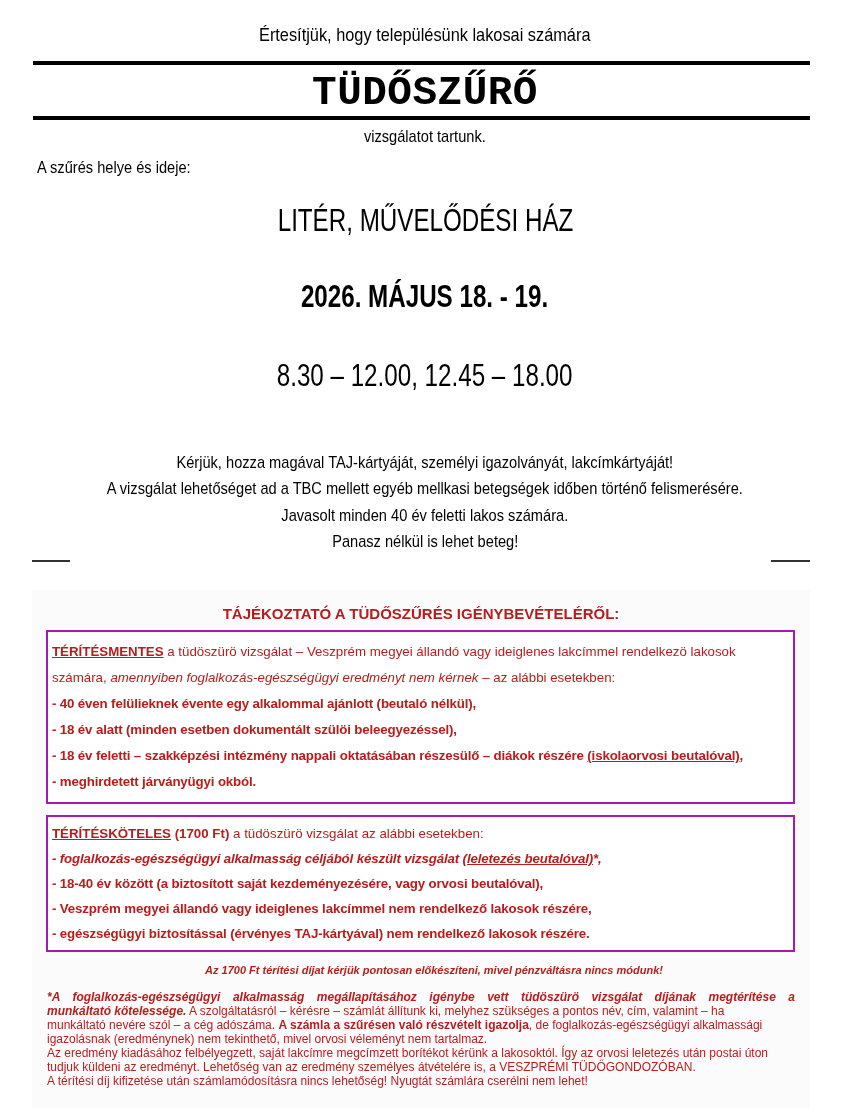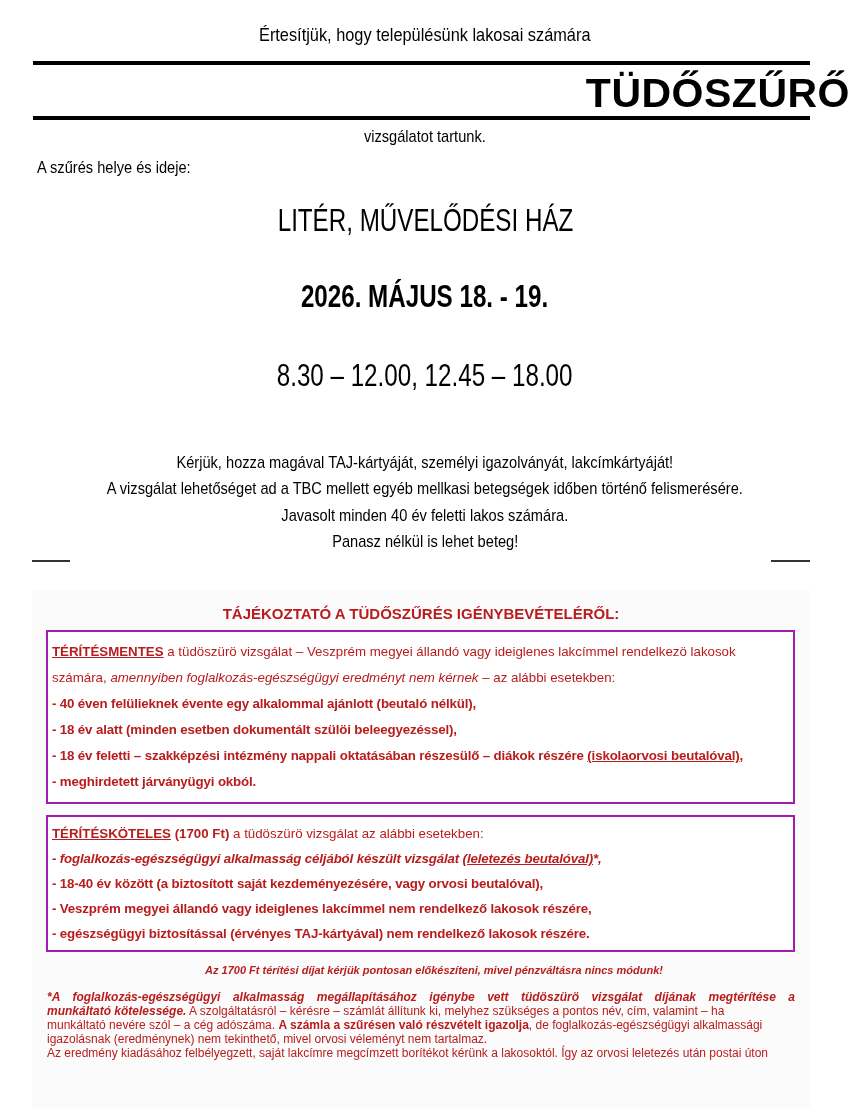--- a/index.html
+++ b/index.html
@@ -9,21 +9,21 @@
     font-family: "Liberation Sans", sans-serif;
   }
   .abs { position: absolute; }
   .center-row { position: absolute; left: 0; width: 850px; text-align: center; white-space: nowrap; }
   .narrow { display: inline-block; transform: scaleX(0.86); transform-origin: center center; }
   .narrow-left { display: inline-block; transform: scaleX(0.86); transform-origin: left center; }
   .big-narrow { display: inline-block; transform: scaleX(0.78); transform-origin: center center; }
 
   .intro { top: 24px; line-height: 22px; font-size: 19px; }
   .rule { position: absolute; left: 33px; width: 777px; height: 4px; background: #000; }
-  .title { top: 72px; line-height: 42px; font-family: Liberation Sans, sans-serif; font-weight: bold; font-size: 41px; letter-spacing: 0.5px; text-align: right; }
+  .title { top: 72px; line-height: 42px; font-family: Liberation Mono, monospace; font-weight: bold; font-size: 41px; letter-spacing: 0.5px; }
   .subtitle { top: 127px; line-height: 20px; font-size: 17px; }
   .place-label { position: absolute; left: 37px; top: 158px; line-height: 20px; font-size: 17px; white-space: nowrap; }
   .venue { top: 203px; line-height: 36px; font-size: 31px; }
   .date { top: 279px; line-height: 36px; font-size: 31px; font-weight: bold; }
   .hours { top: 358px; line-height: 36px; font-size: 31px; }
   .notes { position: absolute; left: 0; top: 450px; width: 850px; text-align: center; }
   .note { line-height: 26.3px; font-size: 17px; white-space: nowrap; }
   .short-rule { position: absolute; top: 560px; height: 1.5px; background: #333; }
 
   .panel {
@@ -135,15 +135,17 @@
   <div class="footnote">
     <div class="fl justify b i">*A foglalkozás-egészségügyi alkalmasság megállapításához igénybe vett tüdöszürö vizsgálat díjának megtérítése a</div>
     <div class="fl">
       <span class="b i">munkáltató kötelessége.</span><span>  A szolgáltatásról – kérésre – számlát állítunk ki, melyhez szükséges a pontos név, cím, valamint – ha</span>
     </div>
     <div class="fl">
       <span>munkáltató nevére szól – a cég adószáma. </span><span class="b">A számla a szűrésen való részvételt igazolja</span><span>, de foglalkozás-egészségügyi alkalmassági</span>
     </div>
     <div class="fl">igazolásnak (eredménynek) nem tekinthető, mivel orvosi véleményt nem tartalmaz.</div>
     <div class="fl">Az eredmény kiadásához felbélyegzett, saját lakcímre megcímzett borítékot kérünk a lakosoktól. Így az orvosi leletezés után postai úton</div>
+    <div class="fl">tudjuk küldeni az eredményt. Lehetőség van az eredmény személyes átvételére is, a VESZPRÉMI TÜDŐGONDOZÓBAN.</div>
+    <div class="fl">A térítési díj kifizetése után számlamódosításra nincs lehetőség! Nyugtát számlára cserélni nem lehet!</div>
   </div>
 
 </div>
 
 </body></html>

